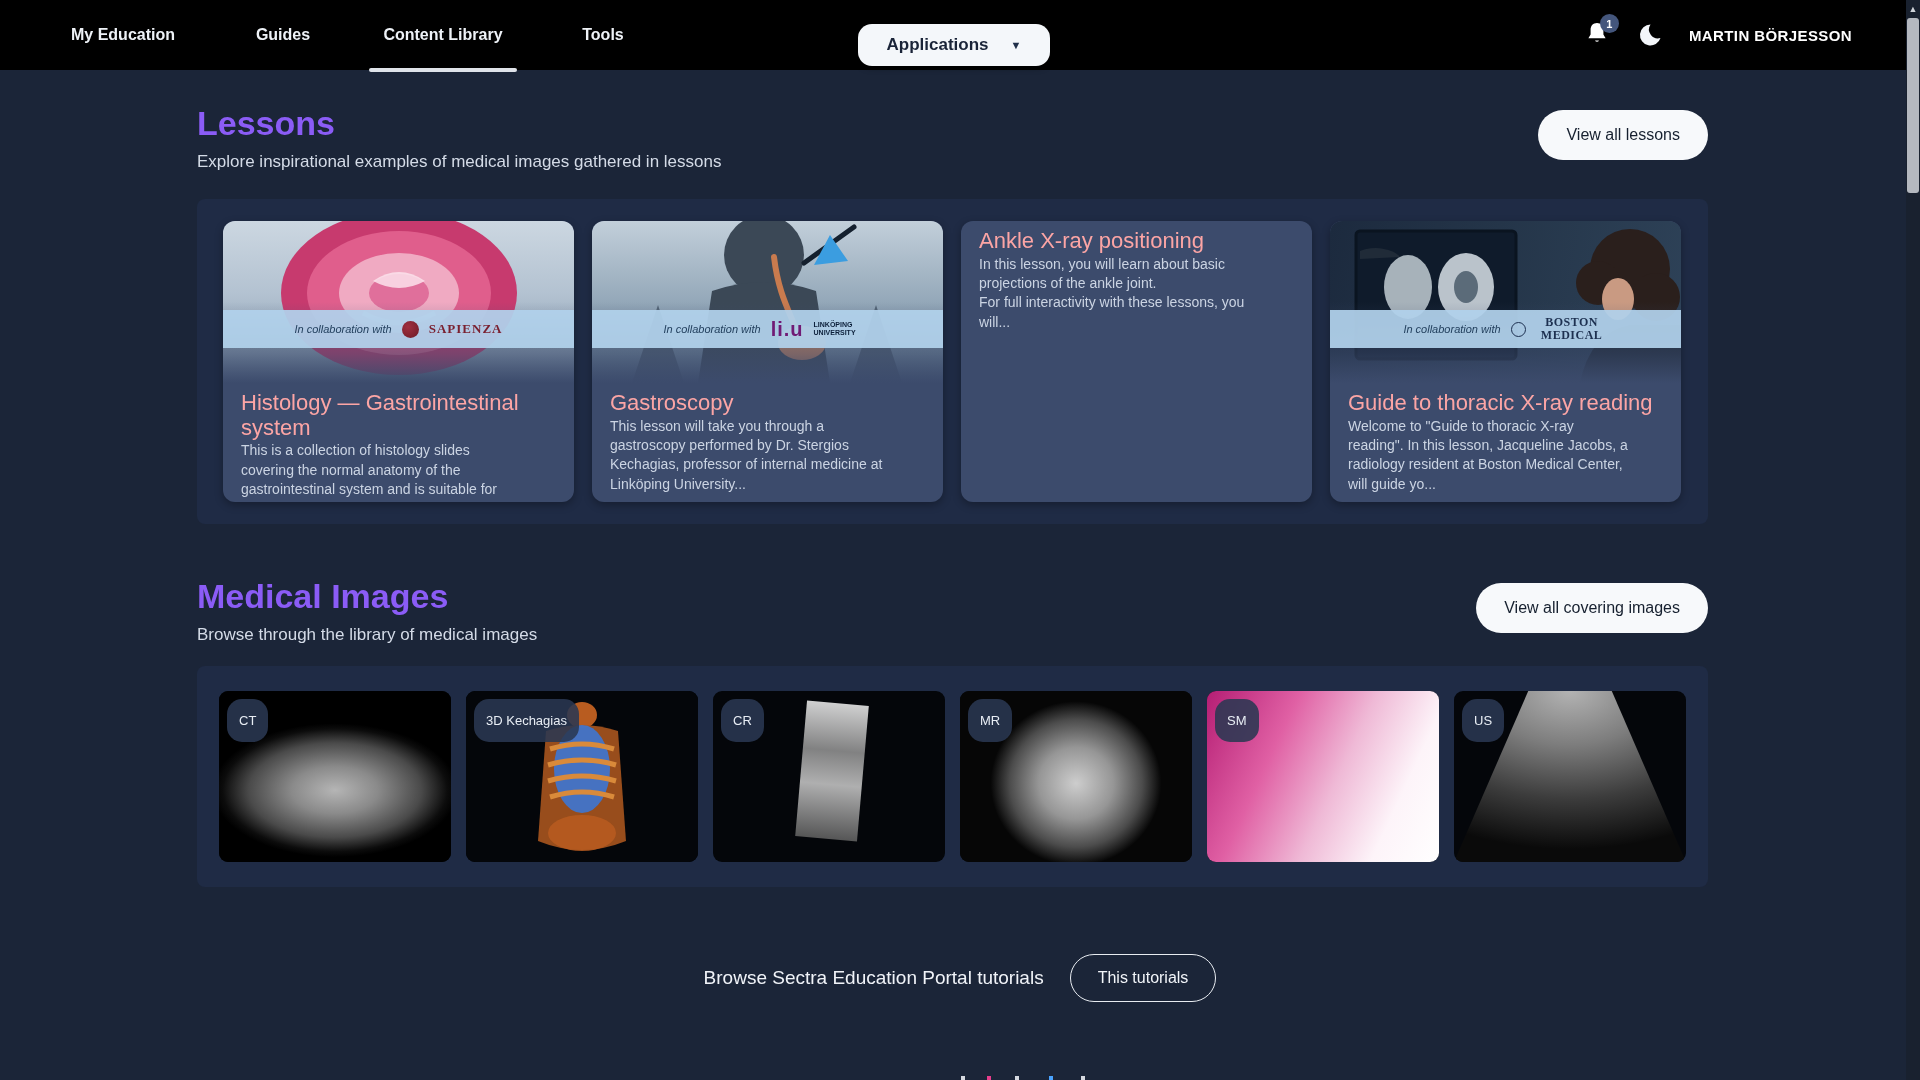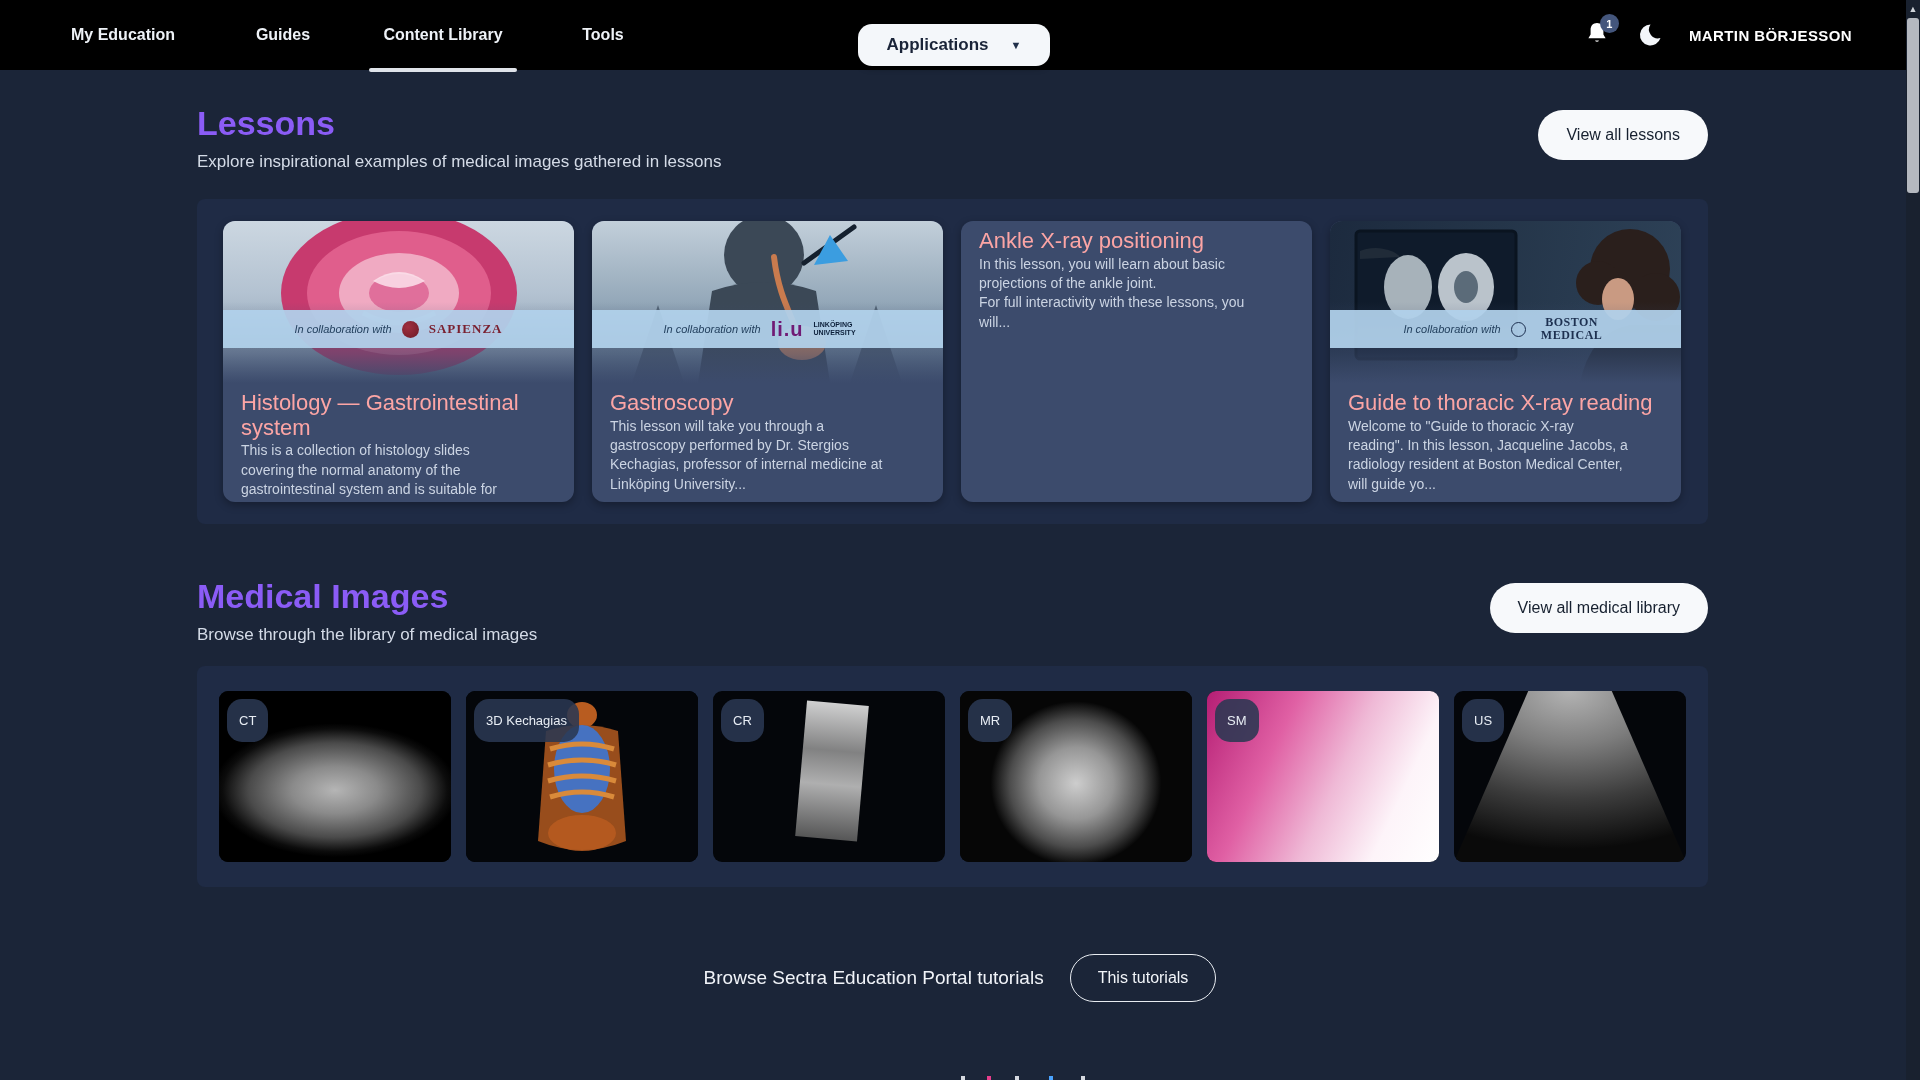--- a/index.html
+++ b/index.html
@@ -335,21 +335,21 @@
     </div>
   </div>
 
 </div>
 
 <div class="section-head" style="margin-top:53px;">
   <div>
     <div class="section-title">Medical Images</div>
     <div class="section-sub">Browse through the library of medical images</div>
   </div>
-  <button class="pill-button">View all medical library</button>
+  <button class="pill-button">View all covering images</button>
 </div>
 
 <div class="panel tiles-panel">
 
   <div class="tile">
     <div class="tile-art art-ct"></div>
     <span class="tile-badge">CT</span>
   </div>
 
   <div class="tile">

